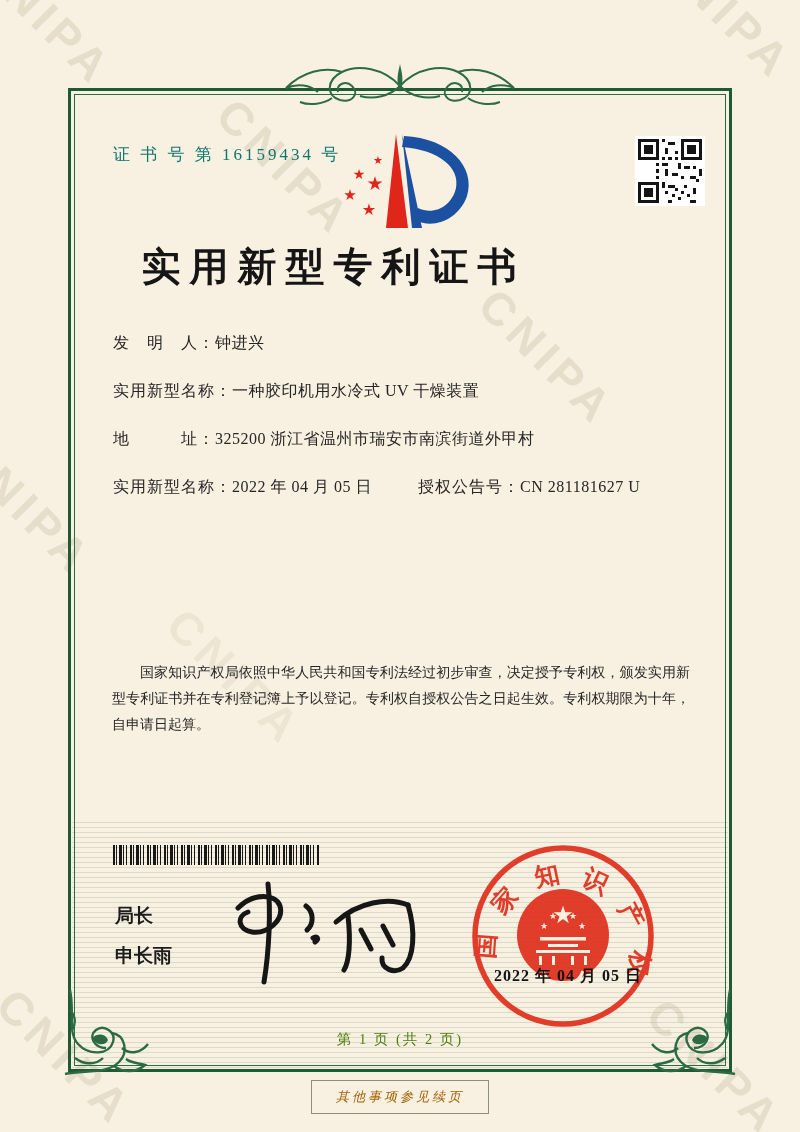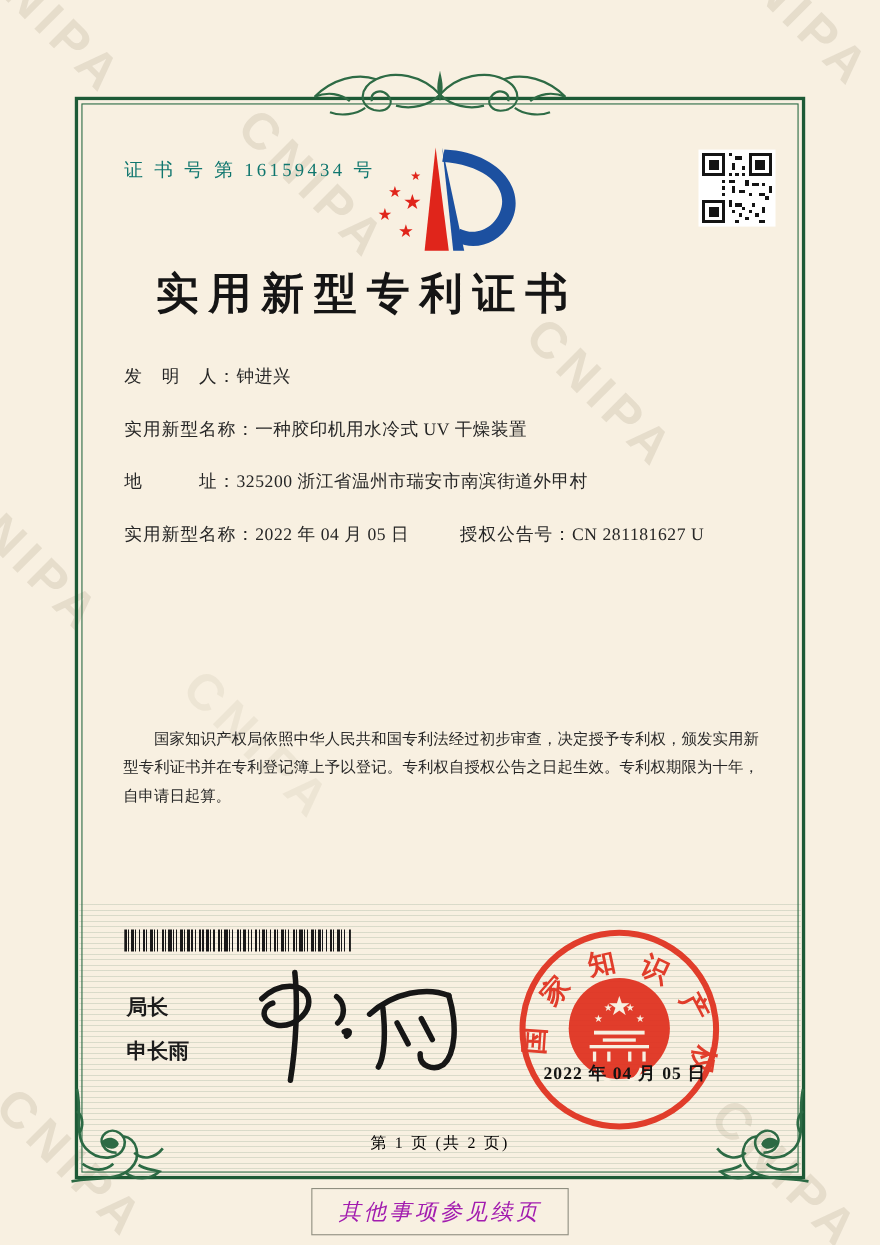--- a/index.html
+++ b/index.html
@@ -97,27 +97,27 @@
 
   .seal{position:absolute;left:470px;top:843px;width:186px;height:186px;z-index:3;opacity:0.93;}
   .seal-date{
     position:absolute;left:470px;top:966px;width:196px;z-index:4;
     text-align:center;font-size:16px;font-weight:bold;
     letter-spacing:1px;color:#141414;
   }
 
   .page-info{
     position:absolute;left:0;top:1030px;width:800px;z-index:3;
-    text-align:center;font-size:14.5px;letter-spacing:2px;color:#000000;
+    text-align:center;font-size:14.5px;letter-spacing:2px;color:#4d7c0f;
   }
 
   .note-box{
     position:absolute;left:50%;top:1080px;transform:translateX(-50%);
     border:1px solid #8f8e80;padding:7px 24px;z-index:3;
-    font-size:20px;font-style:italic;letter-spacing:3px;color:#a21caf;
+    font-size:13px;font-style:italic;letter-spacing:3px;color:#a16207;
     background:#f8f0e1;white-space:nowrap;
   }
 </style>
 </head>
 <body>
 
 <div class="page">
 
   <span class="wm" style="left:-40px;top:-10px">CNIPA</span>
   <span class="wm" style="left:640px;top:-16px">CNIPA</span>

